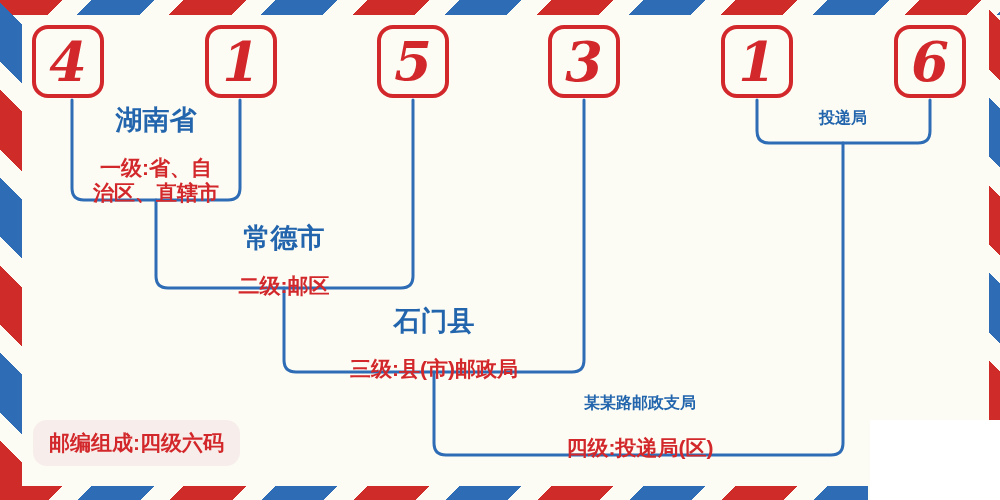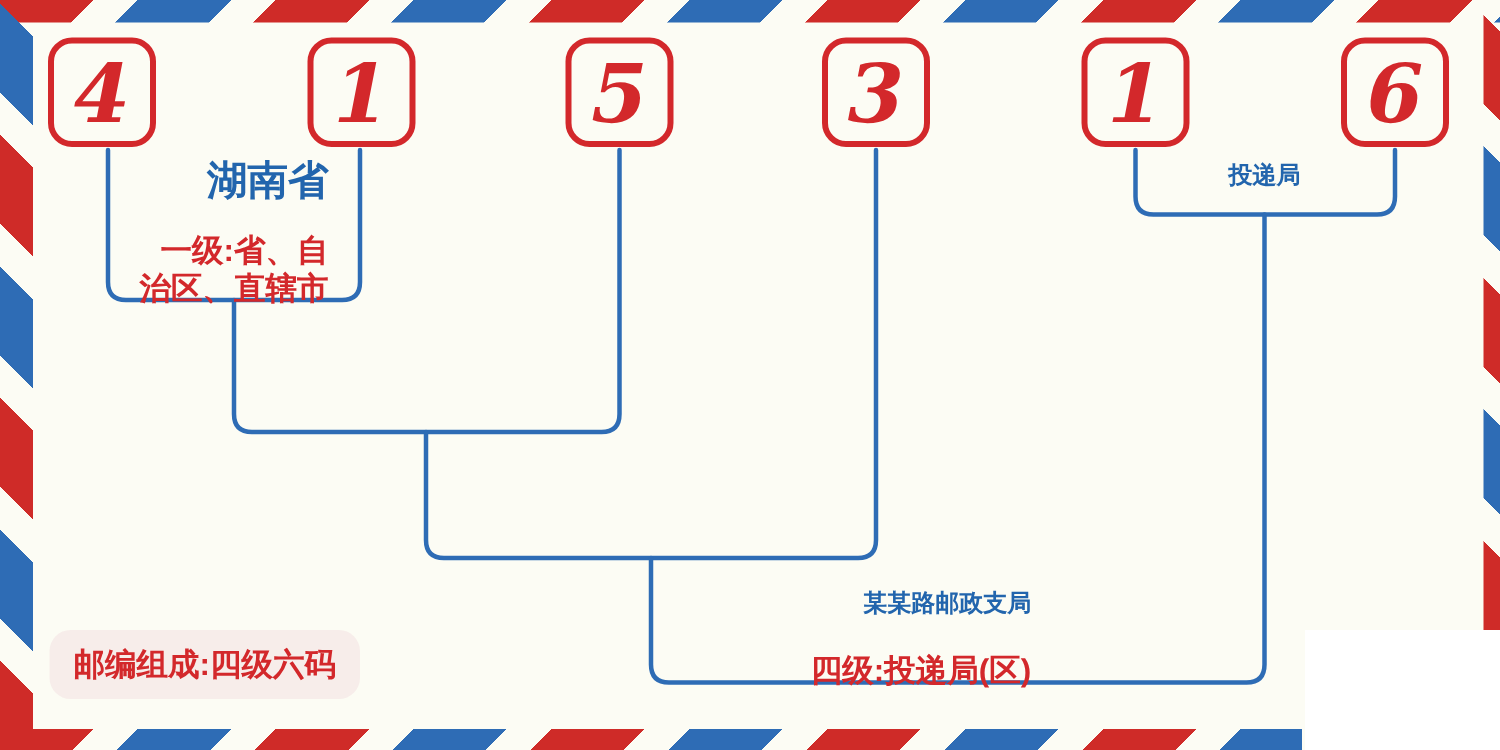--- a/index.html
+++ b/index.html
@@ -61,21 +61,21 @@
   .digit {
     font-family: "DejaVu Serif", serif;
     font-style: italic; font-weight: bold;
     font-size: 54px; line-height: 54px;
     color: #d3282b;
   }
   
   .level-label {
     position: absolute;
     transform: translateX(-50%);
-    text-align: right;
+    text-align: center;
     white-space: nowrap;
   }
   .label-title {
     font-size: 27px; line-height: 32px;
     font-weight: bold; color: #2265ad;
   }
   .label-title.small { font-size: 16px; line-height: 26px; }
   .label-desc {
     margin-top: 19px;
     font-size: 21px; line-height: 25px;
@@ -130,24 +130,30 @@
     <span class="digit">6</span>
   </div>
 
   <div class="level-label" style="left:156px; top:104px">
     <div class="label-title">湖南省</div>
     <div class="label-desc">一级:省、自
 治区、直辖市</div>
   </div>
 
   <div class="level-label" style="left:284px; top:222px">
+    <div class="label-title">常德市</div>
+    <div class="label-desc">二级:邮区</div>
   </div>
 
+  <div class="level-label" style="left:434px; top:305px">
+    <div class="label-title">石门县</div>
+    <div class="label-desc">三级:县(市)邮政局</div>
+  </div>
 
-  <div class="level-label" style="left:614px; top:390px">
+  <div class="level-label" style="left:640px; top:390px">
     <div class="label-title small">某某路邮政支局</div>
     <div class="label-desc gap">四级:投递局(区)</div>
   </div>
 
   <div class="level-label" style="left:843px; top:105px">
     <div class="label-title small">投递局</div>
   </div>
 
   <div class="badge">邮编组成:四级六码</div>
 

